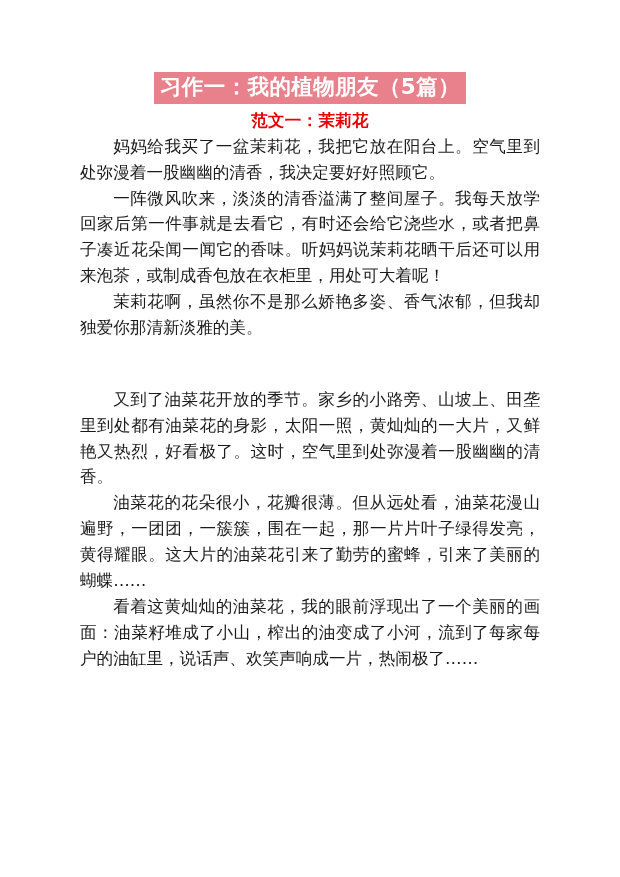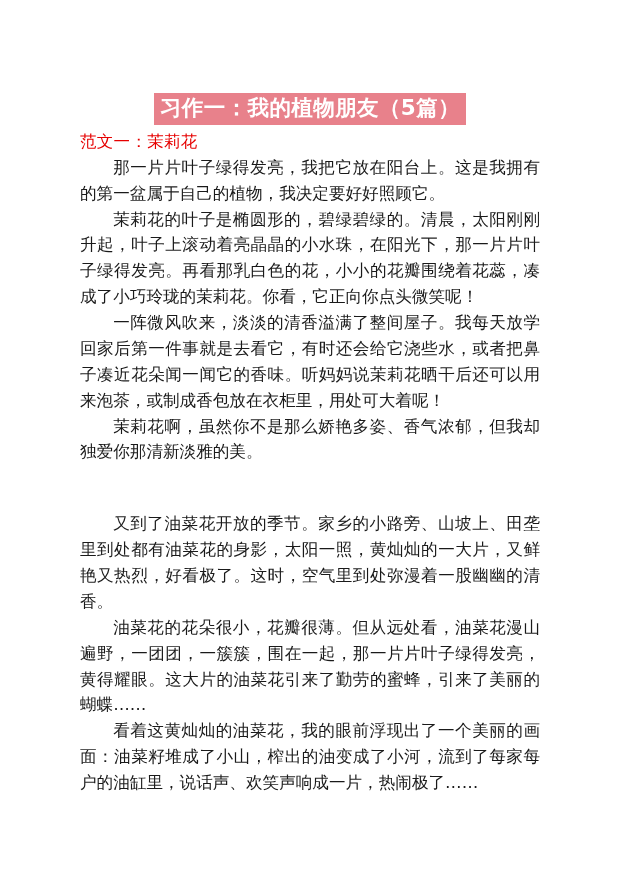--- a/index.html
+++ b/index.html
@@ -21,21 +21,20 @@
     height: 877px;
     background: #ffffff;
     box-sizing: border-box;
   }
 
   .content {
     position: absolute;
     left: 80px;
     top: 72px;
     width: 460px;
-    margin-top: 21px;
   }
 
   
   .doc-title-wrap {
     text-align: center;
     margin: 0 0 2px 0;
     line-height: 1.0;
   }
   .doc-title {
     display: inline-block;
@@ -44,22 +43,23 @@
     font-weight: bold;
     font-size: 21.5px;
     letter-spacing: 0.4px;
     padding: 4px 6px 5px 6px;
     line-height: 1.05;
     white-space: nowrap;
   }
 
   
   .section-heading {
+    text-align: center;
     color: #e60000;
-    font-weight: normal;
+    font-weight: bold;
     font-size: 16.5px;
     line-height: 1.35;
     margin: 6px 0 2px 0;
     letter-spacing: 0.3px;
     white-space: nowrap;
   }
 
   
   .para {
     font-size: 16.6px;
@@ -84,22 +84,21 @@
 
 <div class="page">
   <div class="content">
 
     <div class="doc-title-wrap">
       <span class="doc-title">习作一：我的植物朋友（5篇）</span>
     </div>
 
     <div class="section-block">
       <div class="section-heading">范文一：茉莉花</div>
-      <p class="para">那一片片叶子绿得发亮，我把它放在阳台上。这是我拥有的第一盆属于自己的植物，我决定要好好照顾它。</p>
-      <p class="para">茉莉花的叶子是椭圆形的，碧绿碧绿的。清晨，太阳刚刚升起，叶子上滚动着亮晶晶的小水珠，在阳光下，那一片片叶子绿得发亮。再看那乳白色的花，小小的花瓣围绕着花蕊，凑成了小巧玲珑的茉莉花。你看，它正向你点头微笑呢！</p>
+      <p class="para">妈妈给我买了一盆茉莉花，我把它放在阳台上。空气里到处弥漫着一股幽幽的清香，我决定要好好照顾它。</p>
       <p class="para">一阵微风吹来，淡淡的清香溢满了整间屋子。我每天放学回家后第一件事就是去看它，有时还会给它浇些水，或者把鼻子凑近花朵闻一闻它的香味。听妈妈说茉莉花晒干后还可以用来泡茶，或制成香包放在衣柜里，用处可大着呢！</p>
       <p class="para">茉莉花啊，虽然你不是那么娇艳多姿、香气浓郁，但我却独爱你那清新淡雅的美。</p>
     </div>
 
     <div class="section-gap"></div>
 
     <div class="section-block">
       <p class="para">又到了油菜花开放的季节。家乡的小路旁、山坡上、田垄里到处都有油菜花的身影，太阳一照，黄灿灿的一大片，又鲜艳又热烈，好看极了。这时，空气里到处弥漫着一股幽幽的清香。</p>
       <p class="para">油菜花的花朵很小，花瓣很薄。但从远处看，油菜花漫山遍野，一团团，一簇簇，围在一起，那一片片叶子绿得发亮，黄得耀眼。这大片的油菜花引来了勤劳的蜜蜂，引来了美丽的蝴蝶……</p>
       <p class="para">看着这黄灿灿的油菜花，我的眼前浮现出了一个美丽的画面：油菜籽堆成了小山，榨出的油变成了小河，流到了每家每户的油缸里，说话声、欢笑声响成一片，热闹极了……</p>

